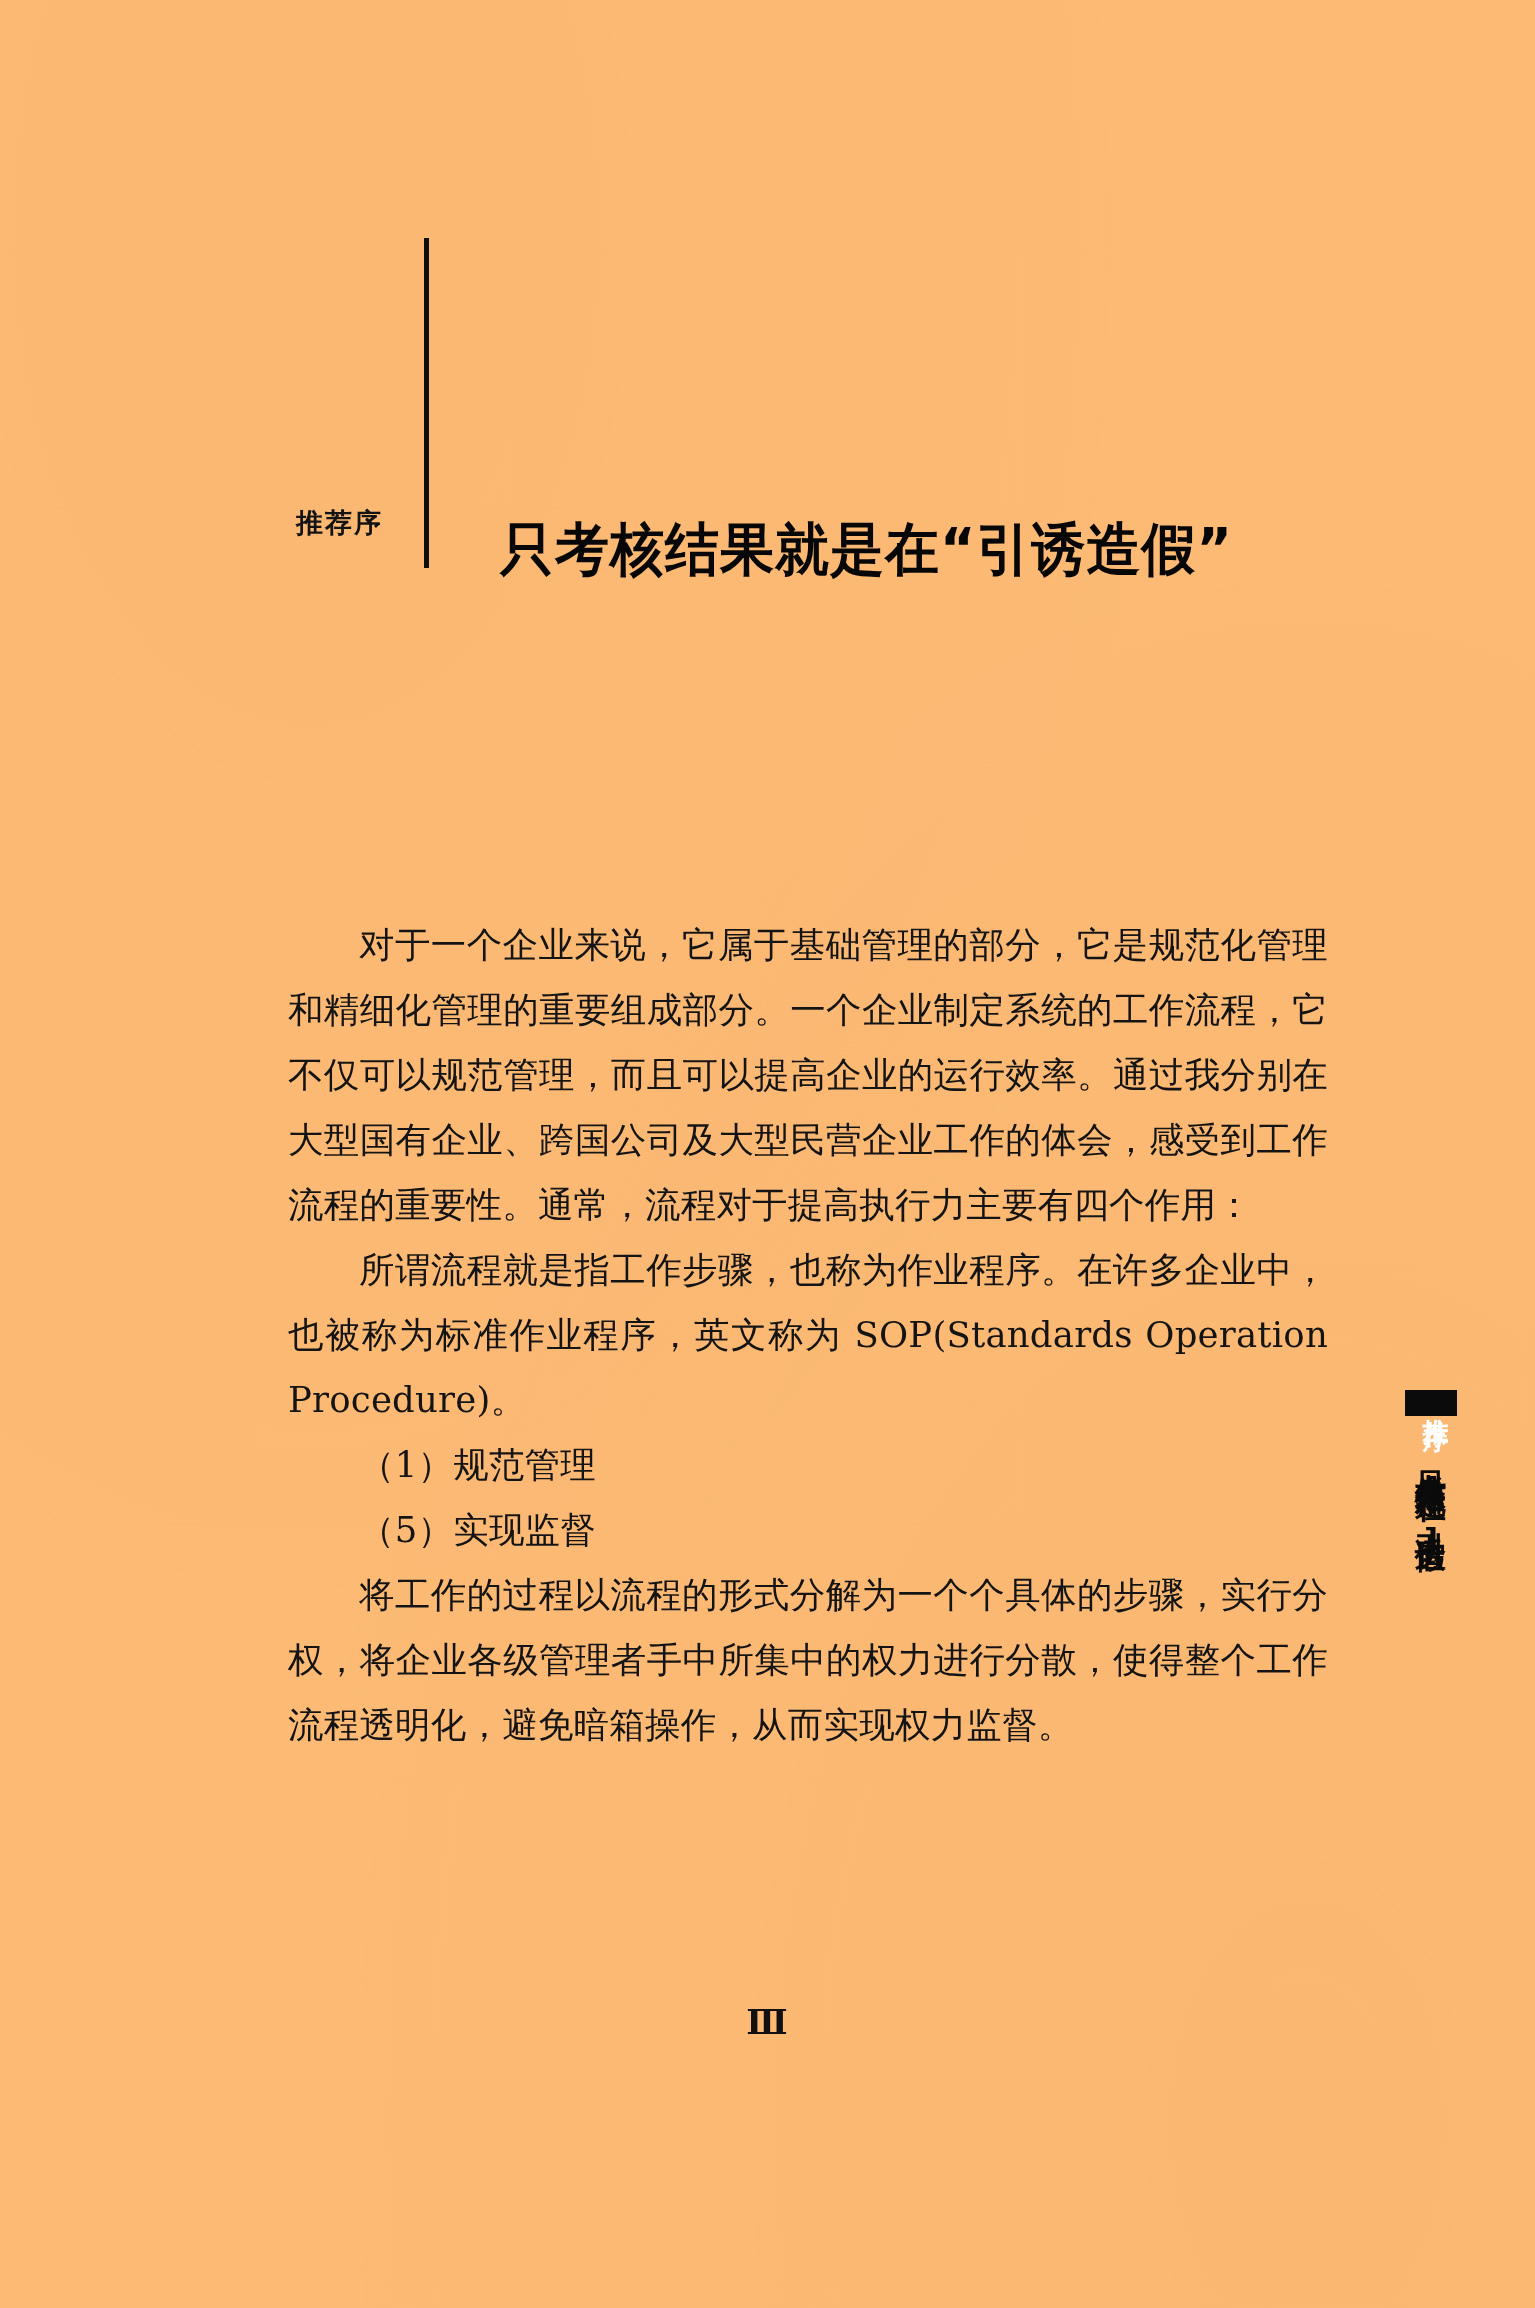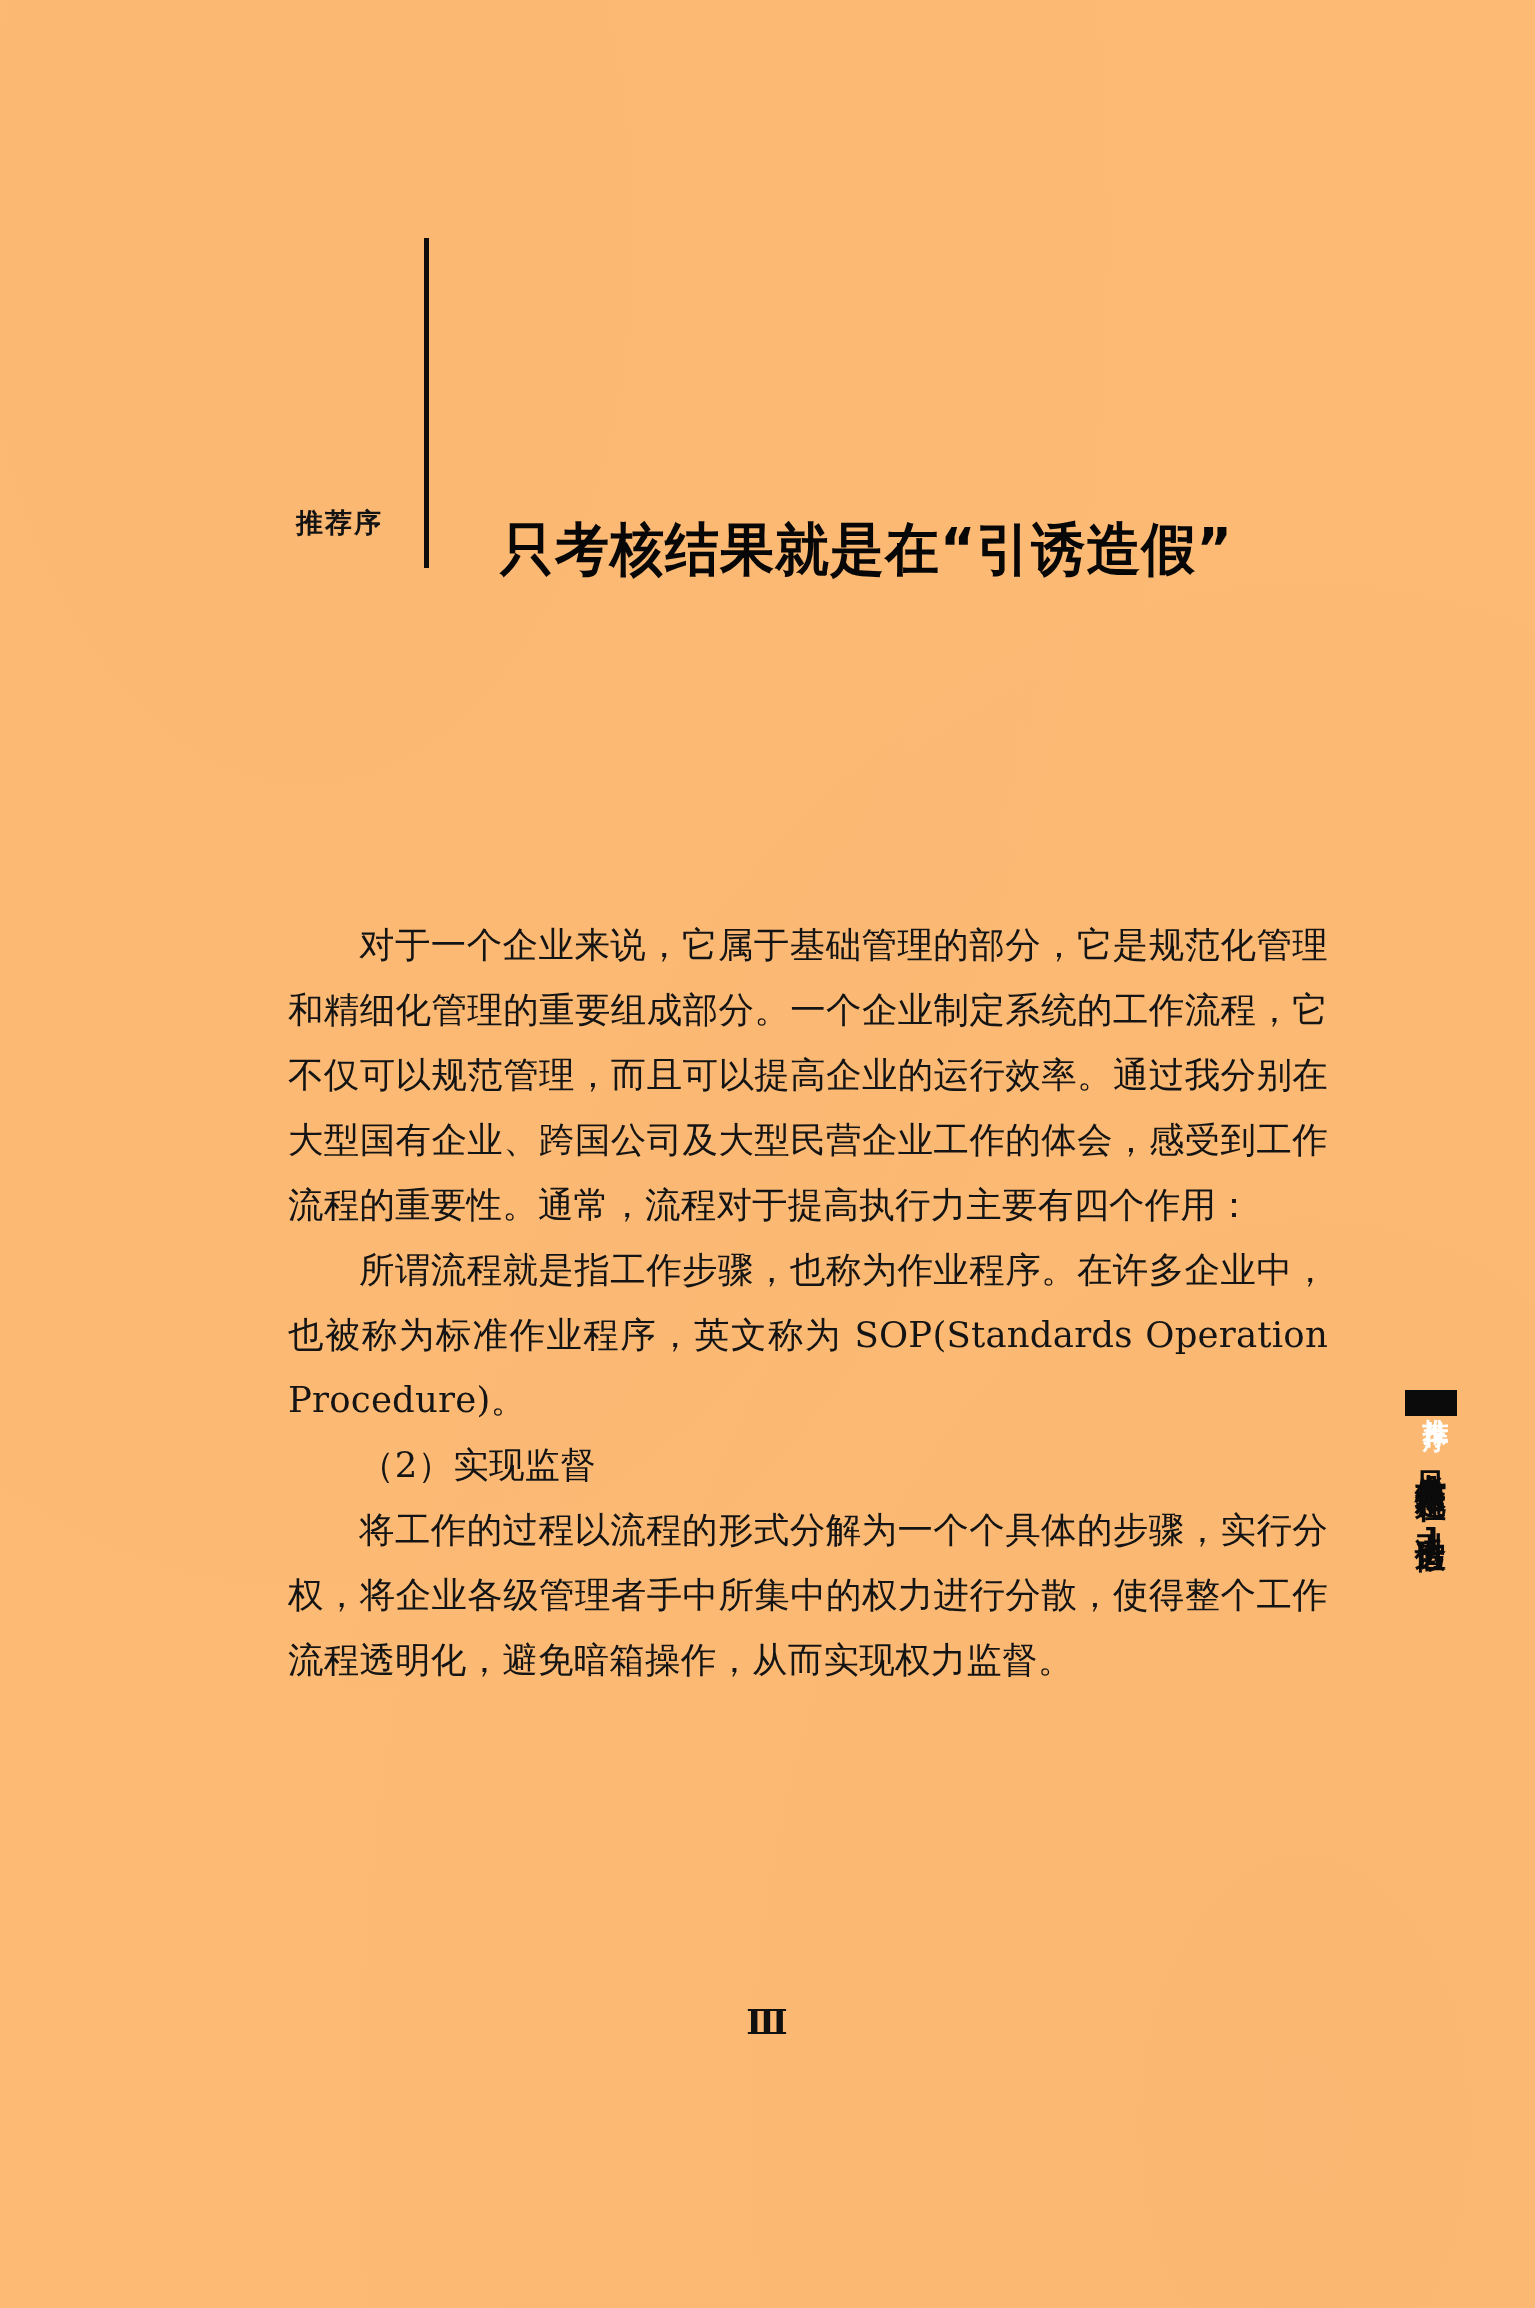--- a/index.html
+++ b/index.html
@@ -158,21 +158,22 @@
 
   <div class="header-rule"></div>
 
   <div class="kicker">推荐序</div>
 
   <h1 class="chapter-title">只考核结果就是在“引诱造假”</h1>
 
   <div class="body-col">
     <p class="para indent">对于一个企业来说，它属于基础管理的部分，它是规范化管理和精细化管理的重要组成部分。一个企业制定系统的工作流程，它不仅可以规范管理，而且可以提高企业的运行效率。通过我分别在大型国有企业、跨国公司及大型民营企业工作的体会，感受到工作流程的重要性。通常，流程对于提高执行力主要有四个作用：</p>
     <p class="para indent">所谓流程就是指工作步骤，也称为作业程序。在许多企业中，也被称为标准作业程序，英文称为 SOP(Standards Operation Procedure)。</p>
-    <p class="para indent nojustify">（2）实现监督</p>
+    <p class="para indent nojustify">（1）规范管理</p>
+    <p class="para indent nojustify">（5）实现监督</p>
     <p class="para indent">将工作的过程以流程的形式分解为一个个具体的步骤，实行分权，将企业各级管理者手中所集中的权力进行分散，使得整个工作流程透明化，避免暗箱操作，从而实现权力监督。</p>
   </div>
 
   <div class="folio">Ⅲ</div>
 
   <div class="side-tab">
     <div class="side-tab-badge">推荐序</div>
     <div class="side-tab-title">只考核结果就是在[引诱造假]</div>
   </div>
 

